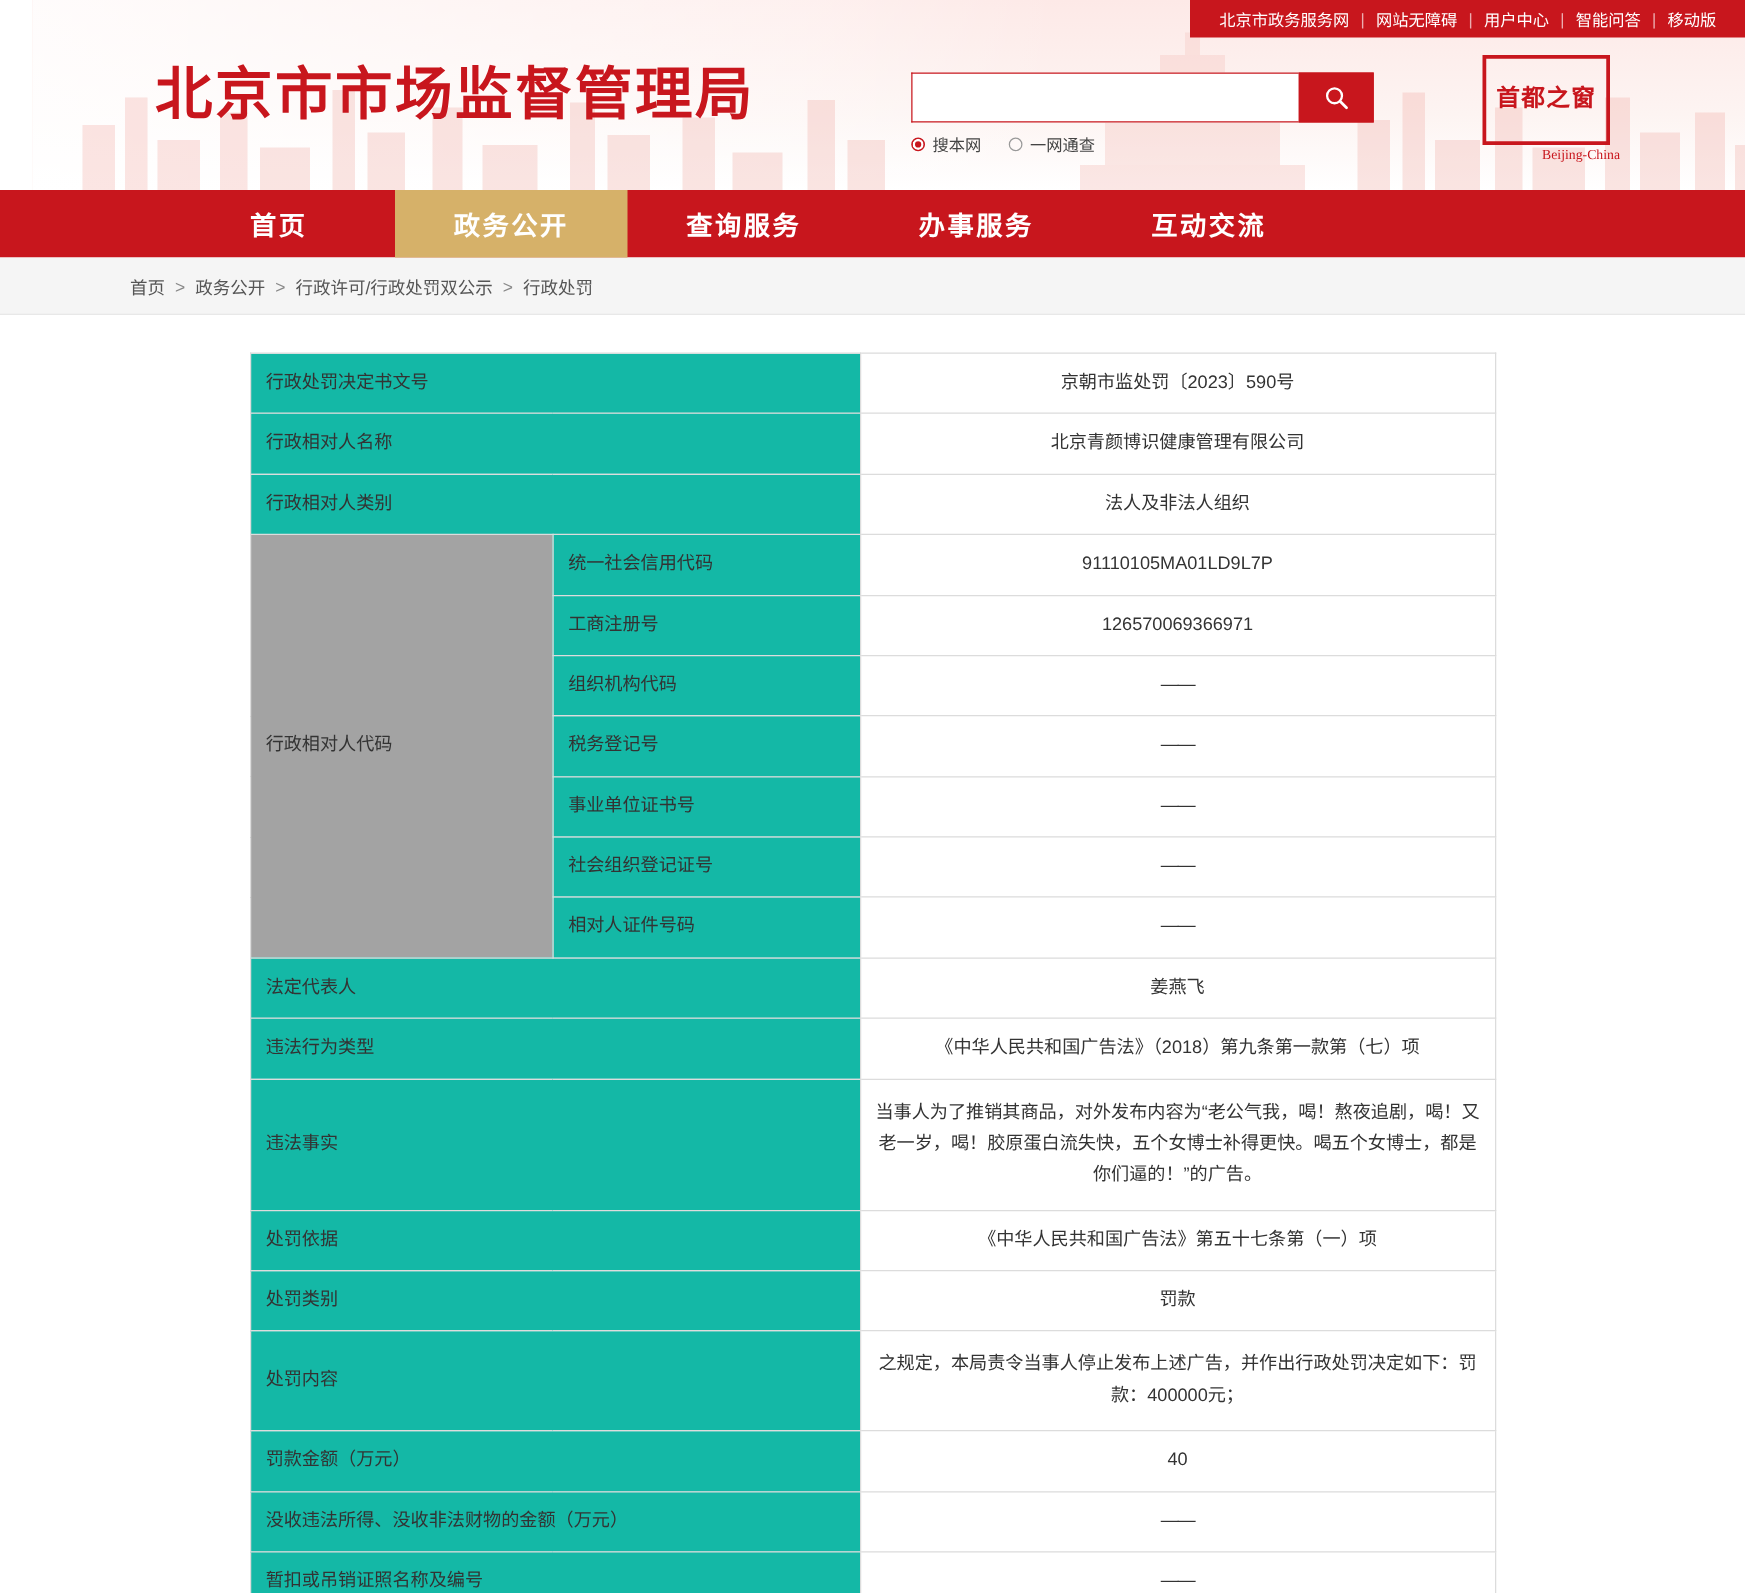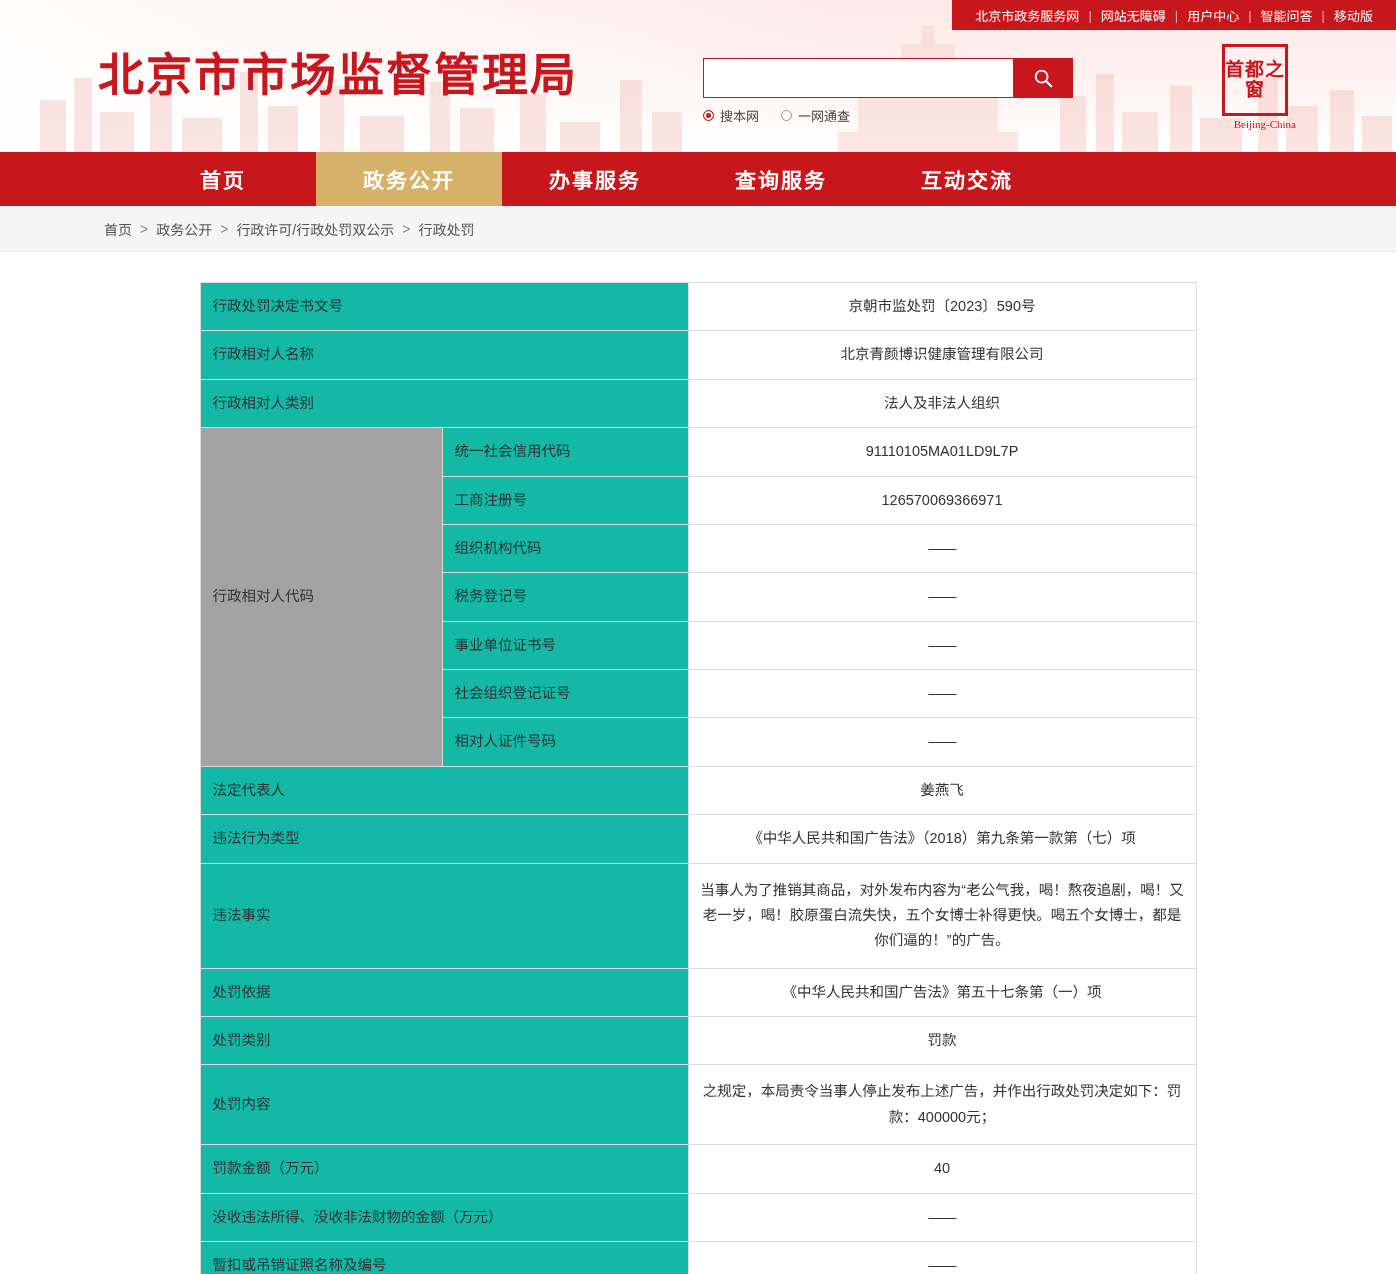--- a/index.html
+++ b/index.html
@@ -11,20 +11,21 @@
     color: #222;
   }
   .page { width: 1396px; position: relative; }
 
   
   .header {
     position: relative;
     height: 152px;
     background: #fdf1f0;
     overflow: hidden;
+    margin-left: 26px;
   }
   .header-bg {
     position: absolute; inset: 0;
     background:
       linear-gradient(to right, rgba(255,255,255,0.85) 0%, rgba(255,255,255,0.35) 45%, rgba(255,255,255,0.0) 60%),
       linear-gradient(to bottom, #fde9e7 0%, #fdf4f2 60%, #ffffff 100%);
   }
   
   .skyline {
     position: absolute; bottom: 0; left: 0; right: 0; height: 120px;
@@ -90,21 +91,21 @@
     width: 11px; height: 11px; border-radius: 50%;
     border: 1px solid #c8161d;
     margin-right: 6px;
     display: inline-block;
   }
   .dot.on { background: #c8161d; box-shadow: inset 0 0 0 2px #fff; }
   .dot.off { border-color: #999; }
 
   .seal {
     position: absolute; right: 108px; top: 44px;
-    width: 66px; height: 72px;
+    width: 102px; height: 72px;
     border: 3px solid #c8161d;
     color: #c8161d;
     z-index: 5;
     display: flex; align-items: center; justify-content: center;
     font-family: "Liberation Serif", "DejaVu Serif", serif;
   }
   .seal-inner {
     font-size: 19px; font-weight: bold; line-height: 1.05;
     text-align: center; letter-spacing: 1px;
   }
@@ -265,22 +266,22 @@
 
     <div class="seal">
       <div class="seal-inner">首都之窗</div>
     </div>
     <div class="seal-caption">Beijing-China</div>
   </div>
 
   <div class="nav">
     <div class="nav-item">首页</div>
     <div class="nav-item active">政务公开</div>
+    <div class="nav-item">查询服务</div>
     <div class="nav-item">办事服务</div>
-    <div class="nav-item">查询服务</div>
     <div class="nav-item">互动交流</div>
   </div>
 
   <div class="crumb-bar">
     <a>首页</a>
     <span class="crumb-sep">&gt;</span>
     <a>政务公开</a>
     <span class="crumb-sep">&gt;</span>
     <a>行政许可/行政处罚双公示</a>
     <span class="crumb-sep">&gt;</span>

